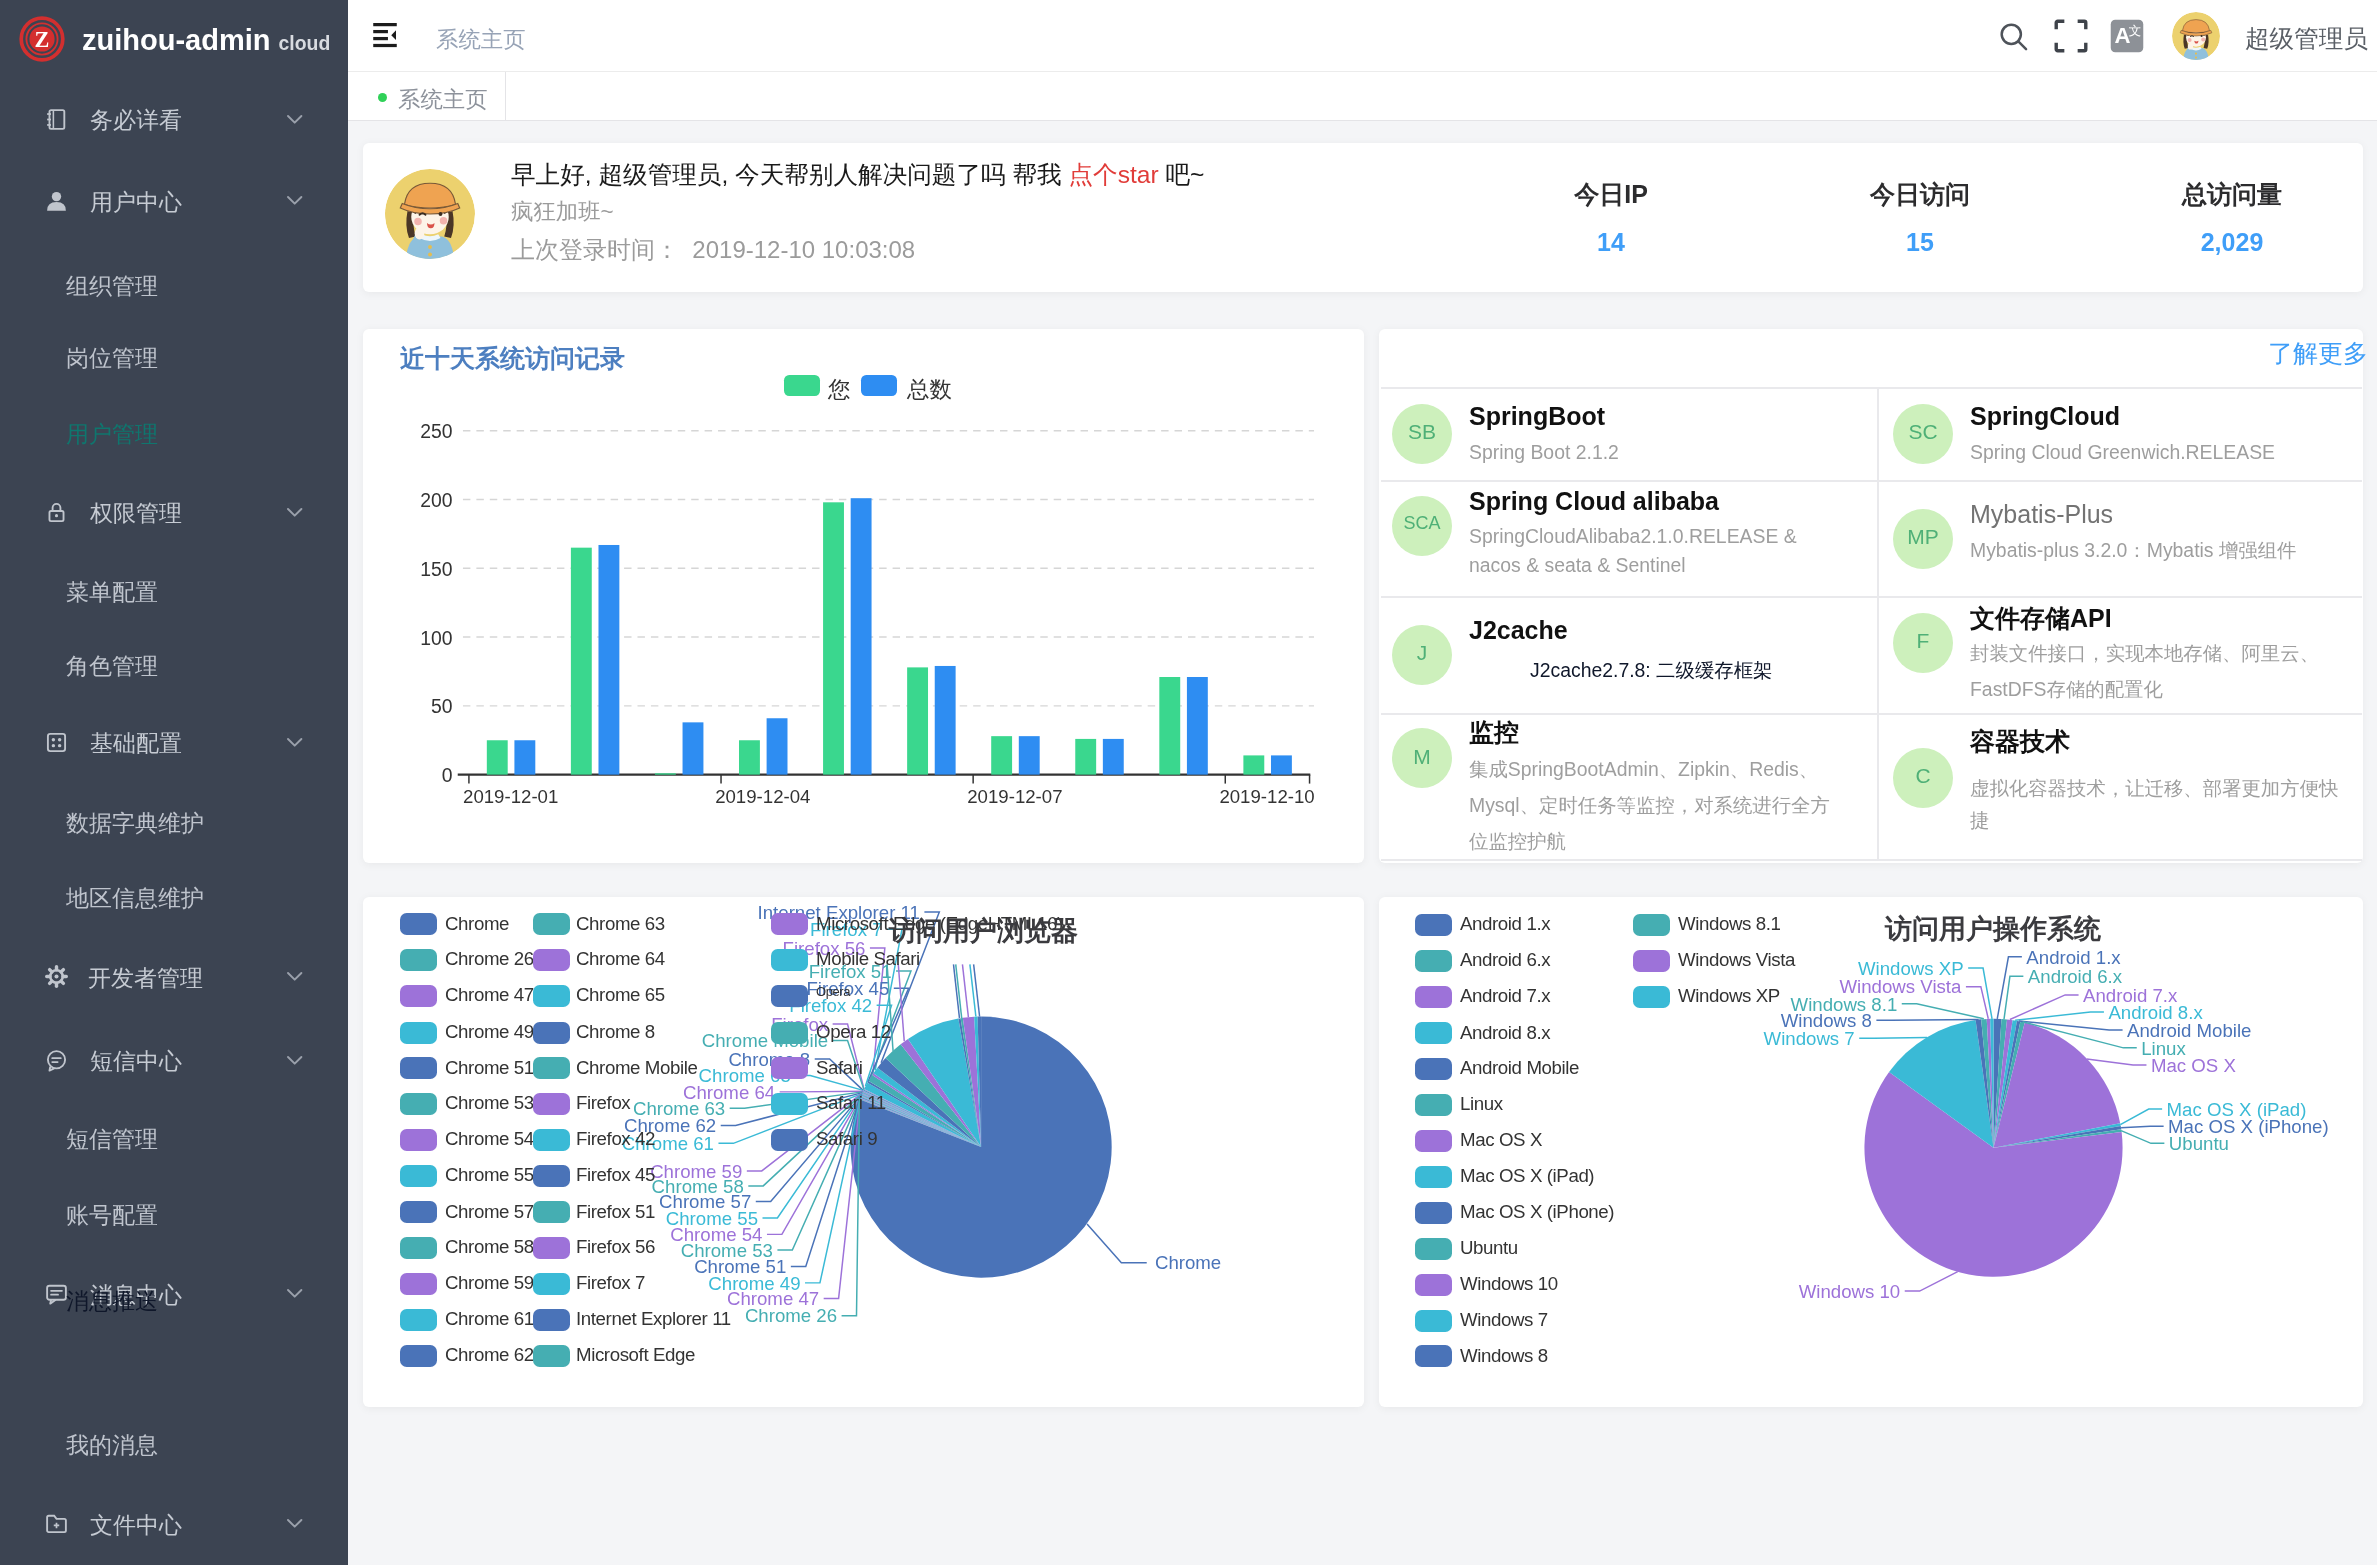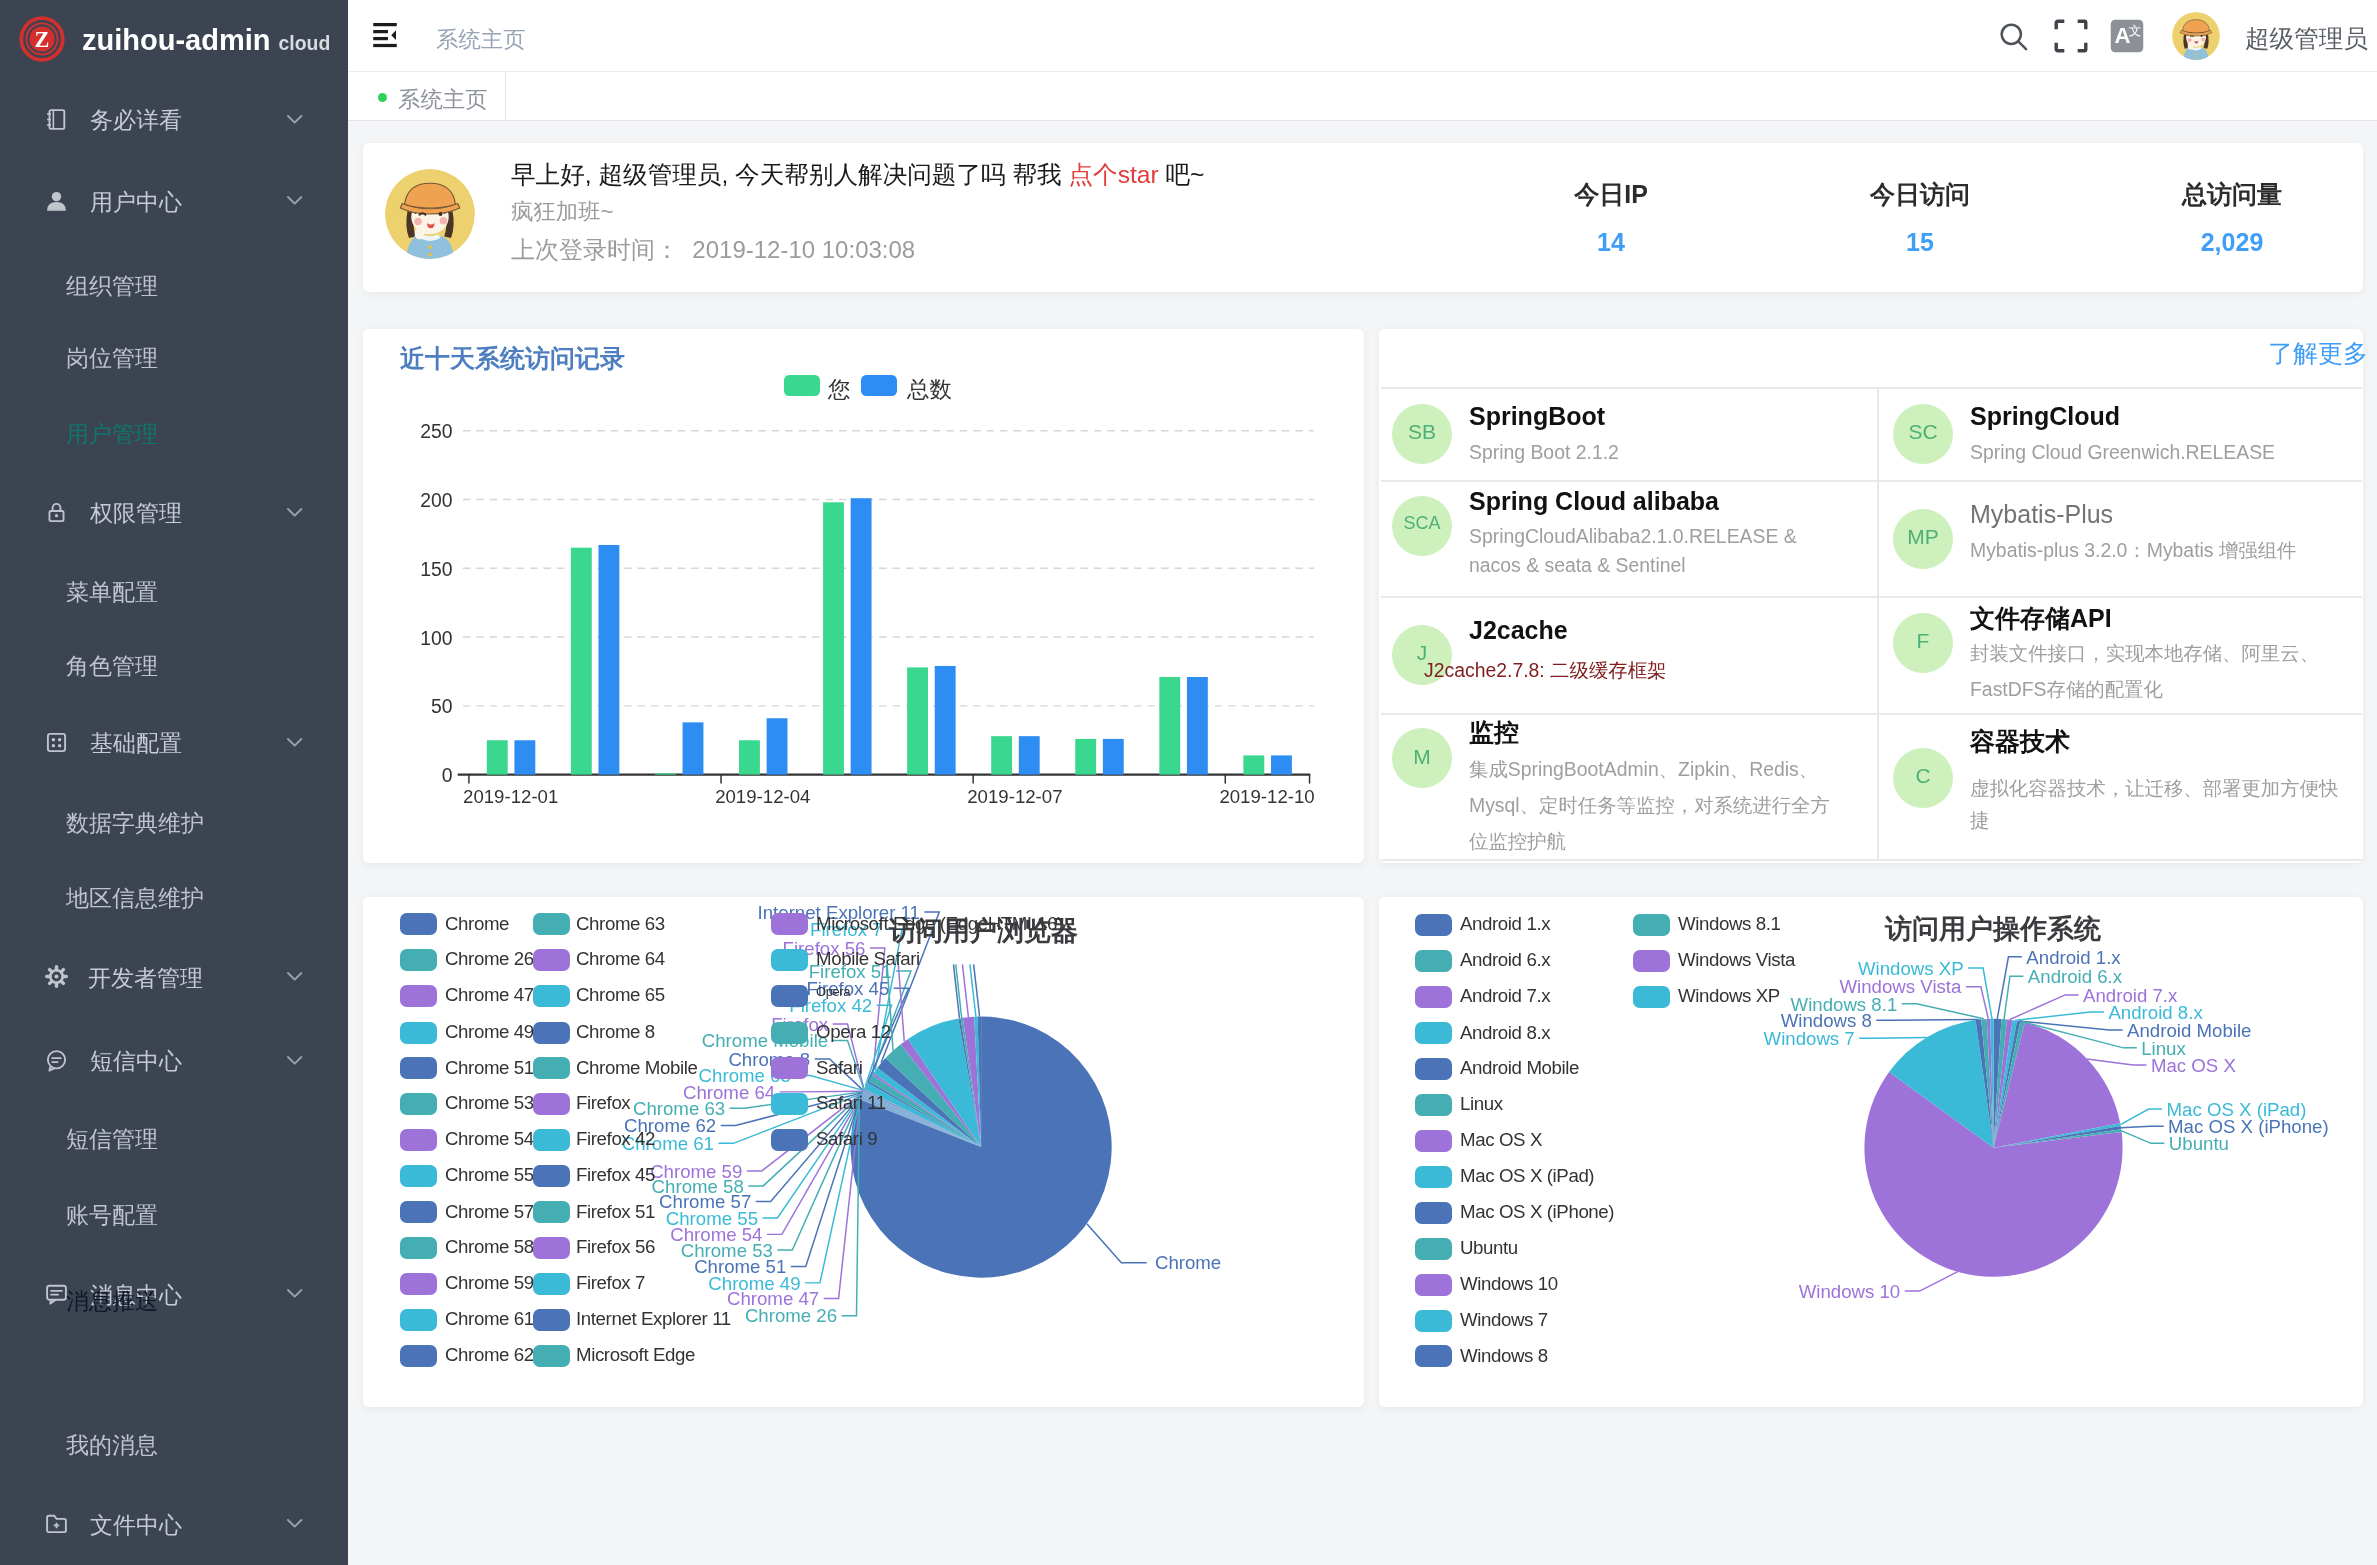--- a/index.html
+++ b/index.html
@@ -252,21 +252,21 @@
     <div class="abs ct" style="left:1469px;top:487px;font-size:25px;font-weight:700;color:#111;">Spring Cloud alibaba</div>
     <div class="abs ct" style="left:1469px;top:525px;font-size:19.4px;color:#9e9e9e;">SpringCloudAlibaba2.1.0.RELEASE &amp;</div>
     <div class="abs ct" style="left:1469px;top:554px;font-size:19.4px;color:#9e9e9e;">nacos &amp; seata &amp; Sentinel</div>
 <div class="abs" style="left:1893px;top:509px;width:60px;height:60px;border-radius:50%;background:#cdf0bc;"></div>
     <div class="abs ct" style="left:1923px;top:525px;transform:translateX(-50%);font-size:21px;color:#4fb077;">MP</div>
     <div class="abs ct" style="left:1970px;top:500px;font-size:25px;font-weight:400;color:#737373;">Mybatis-Plus</div>
     <div class="abs ct" style="left:1970px;top:537px;font-size:19.4px;color:#9e9e9e;">Mybatis-plus 3.2.0：Mybatis 增强组件</div>
 <div class="abs" style="left:1392px;top:625px;width:60px;height:60px;border-radius:50%;background:#cdf0bc;"></div>
     <div class="abs ct" style="left:1422px;top:641px;transform:translateX(-50%);font-size:21px;color:#4fb077;">J</div>
     <div class="abs ct" style="left:1469px;top:616px;font-size:25px;font-weight:700;color:#111;">J2cache</div>
-    <div class="abs ct" style="left:1424px;top:657px;font-size:19.4px;color:#7f1d1d;">J2cache2.7.8: 二级缓存框架</div>
+    <div class="abs ct" style="left:1530px;top:657px;font-size:19.4px;color:#0f172a;">J2cache2.7.8: 二级缓存框架</div>
 <div class="abs" style="left:1893px;top:613px;width:60px;height:60px;border-radius:50%;background:#cdf0bc;"></div>
     <div class="abs ct" style="left:1923px;top:629px;transform:translateX(-50%);font-size:21px;color:#4fb077;">F</div>
     <div class="abs ct" style="left:1970px;top:602px;font-size:25px;font-weight:700;color:#111;">文件存储API</div>
     <div class="abs ct" style="left:1970px;top:640px;font-size:19.4px;color:#9e9e9e;">封装文件接口，实现本地存储、阿里云、</div>
     <div class="abs ct" style="left:1970px;top:676px;font-size:19.4px;color:#9e9e9e;">FastDFS存储的配置化</div>
 <div class="abs" style="left:1392px;top:728px;width:60px;height:60px;border-radius:50%;background:#cdf0bc;"></div>
     <div class="abs ct" style="left:1422px;top:745px;transform:translateX(-50%);font-size:21px;color:#4fb077;">M</div>
     <div class="abs ct" style="left:1469px;top:716px;font-size:25px;font-weight:700;color:#111;">监控</div>
     <div class="abs ct" style="left:1469px;top:756px;font-size:19.4px;color:#9e9e9e;">集成SpringBootAdmin、Zipkin、Redis、</div>
     <div class="abs ct" style="left:1469px;top:792px;font-size:19.4px;color:#9e9e9e;">Mysql、定时任务等监控，对系统进行全方</div>

